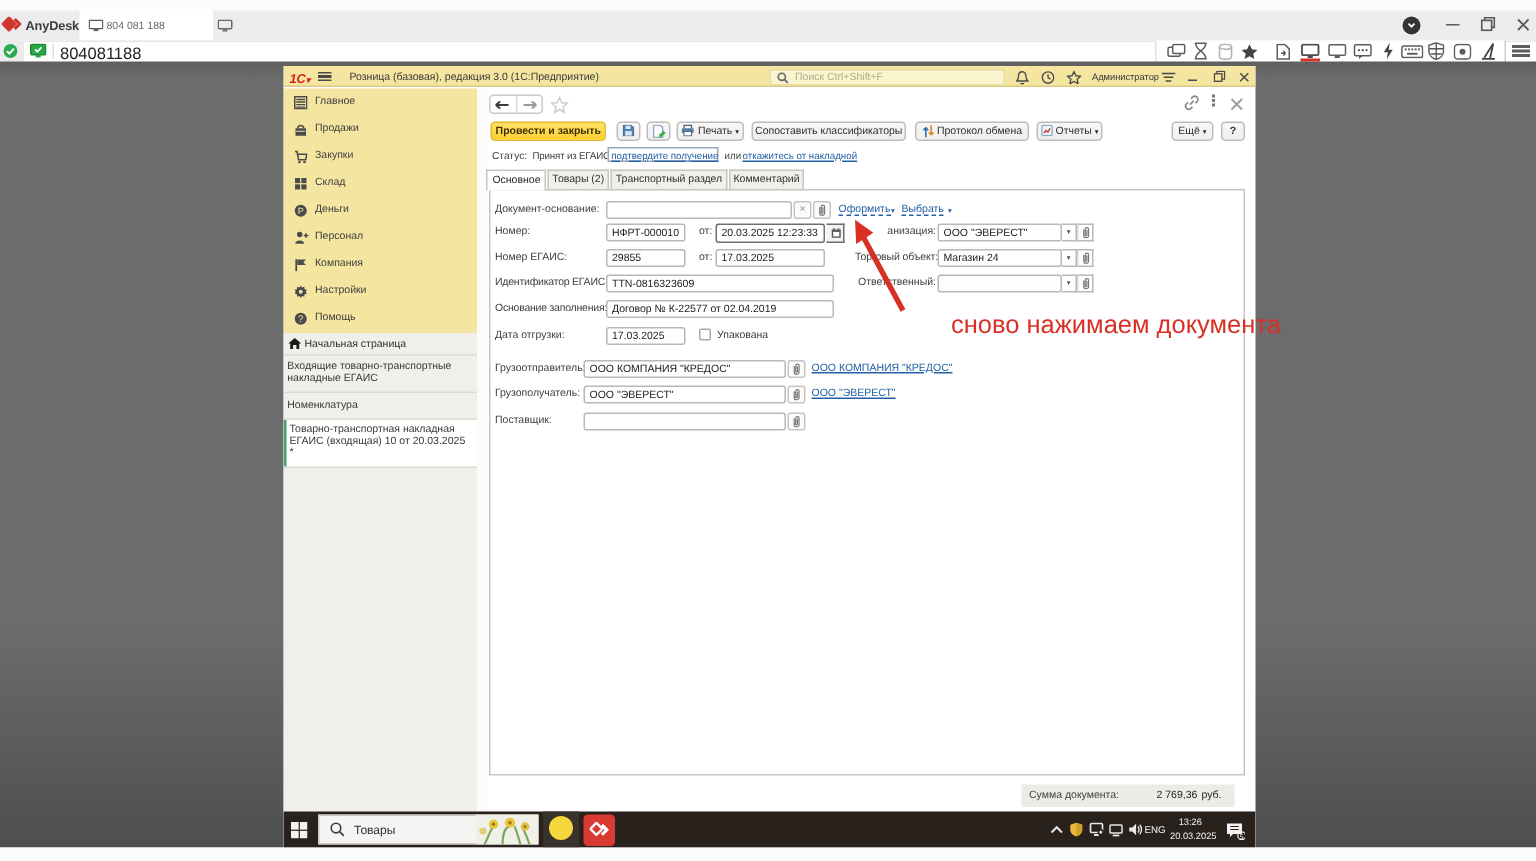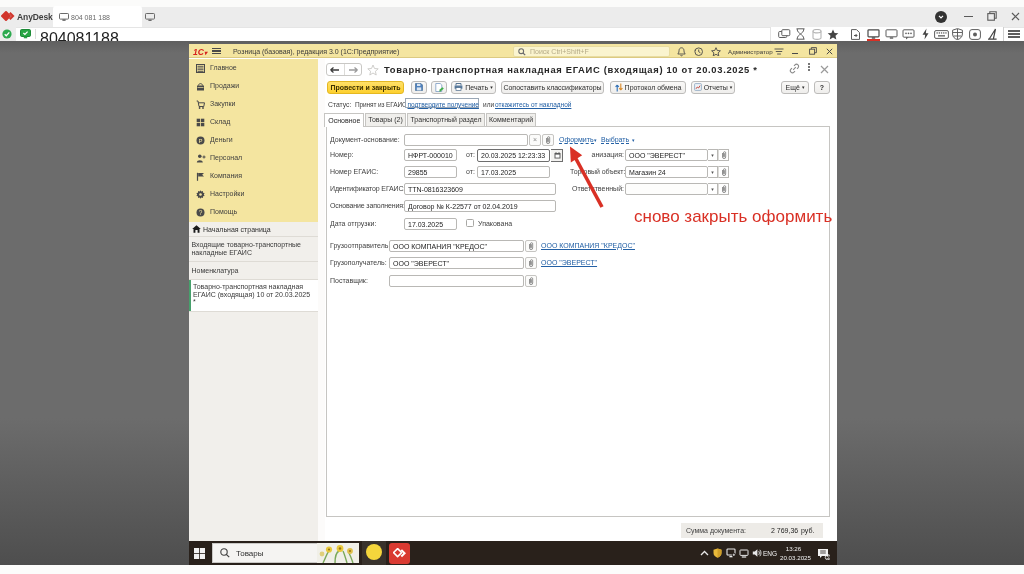--- a/index.html
+++ b/index.html
@@ -51,21 +51,21 @@
 <svg class="a" style="left:2px;top:29px;" width="10" height="10" viewBox="0 0 10 10">
     <circle cx="5" cy="5" r="4.6" fill="#2daa4f"></circle>
     <path d="M2.7 5.2 L4.3 6.8 L7.3 3.4" fill="none" stroke="#fff" stroke-width="1.3"></path>
   </svg>
 <svg class="a" style="left:20px;top:29px;" width="11" height="10" viewBox="0 0 11 10">
     <rect x="0.5" y="0.5" width="10" height="7" rx="1.2" fill="#28a745" stroke="#1d8a37"></rect>
     <path d="M3.4 4 L4.9 5.5 L7.6 2.6" fill="none" stroke="#fff" stroke-width="1.2"></path>
     <rect x="3.8" y="7.7" width="3.4" height="1.6" fill="#28a745"></rect>
   </svg>
 <div class="a" style="left:34.5px;top:29px;width:1px;height:10px;background:#ddd;"></div>
-<div class="a" style="left:40px;top:29.5px;font-size:16px;color:#1f1f1f;">804081188</div>
+<div class="a" style="left:40px;top:29.5px;font-size:11px;color:#1f1f1f;">804081188</div>
 
 <div class="a" style="left:770px;top:27px;width:234px;height:14px;background:#fff;border-left:1px solid #e2e2e2;border-right:1px solid #cfcfcf;"></div>
 <svg class="a" style="left:778px;top:28.5px;" width="13" height="11" viewBox="0 0 13 11">
     <rect x="0.7" y="2.5" width="8" height="6" rx="1" fill="none" stroke="#5d5d5d" stroke-width="1"></rect>
     <rect x="3.8" y="0.7" width="8" height="6" rx="1" fill="#fff" stroke="#5d5d5d" stroke-width="1"></rect>
   </svg>
 <svg class="a" style="left:795px;top:28px;" width="11" height="12" viewBox="0 0 11 12">
     <path d="M1.5 0.8 H9.5 M1.5 11.2 H9.5 M2.2 1 C2.2 4 4.4 5 5.5 6 C4.4 7 2.2 8 2.2 11 M8.8 1 C8.8 4 6.6 5 5.5 6 C6.6 7 8.8 8 8.8 11" fill="none" stroke="#5d5d5d" stroke-width="1"></path>
   </svg>
 <svg class="a" style="left:812px;top:28.5px;" width="10" height="11" viewBox="0 0 10 11">
@@ -241,21 +241,20 @@
   <div class="a" style="left:155px;top:20px;width:1px;height:10.5px;background:#dcdbd8;"></div>
   <svg class="a" style="left:141px;top:22.5px;" width="10" height="6" viewBox="0 0 10 6">
       <path d="M0.5 3 H9 M0.5 3 L3.5 0.6 M0.5 3 L3.5 5.4" stroke="#3a3a3a" stroke-width="1.3" fill="none"></path>
     </svg>
   <svg class="a" style="left:159px;top:22.5px;" width="10" height="6" viewBox="0 0 10 6">
       <path d="M1 3 H9.5 M9.5 3 L6.5 0.6 M9.5 3 L6.5 5.4" stroke="#9a9a9a" stroke-width="1.3" fill="none"></path>
     </svg>
   <svg class="a" style="left:178px;top:19.5px;" width="12" height="12" viewBox="0 0 12 12">
       <path d="M6 1 L7.5 4.5 L11.2 4.8 L8.4 7.3 L9.2 11 L6 9 L2.8 11 L3.6 7.3 L0.8 4.8 L4.5 4.5 Z" fill="none" stroke="#cfcecb" stroke-width="1"></path>
     </svg>
-  <div class="a" style="left:195px;top:19.5px;font-size:9.4px;font-weight:bold;color:#262626;white-space:nowrap;letter-spacing:0.68px;">Товарно-транспортная накладная ЕГАИС (входящая) 10 от 20.03.2025 *</div>
   <svg class="a" style="left:600px;top:19px;" width="11" height="11" viewBox="0 0 11 11">
       <path d="M4.2 6.8 L6.8 4.2 M3 5.2 L2 6.2 A2.1 2.1 0 0 0 5 9.2 L6 8.2 M8 5.8 L9 4.8 A2.1 2.1 0 0 0 6 1.8 L5 2.8" fill="none" stroke="#8a8a8a" stroke-width="1.1"></path>
     </svg>
   <div class="a" style="left:619px;top:19px;width:2px;height:2px;background:#777;box-shadow:0 3px 0 #777, 0 6px 0 #777;"></div>
   <svg class="a" style="left:631px;top:20.5px;" width="9" height="9" viewBox="0 0 9 9">
       <path d="M1 1 L8 8 M8 1 L1 8" stroke="#9a9a9a" stroke-width="1.2"></path>
     </svg>
 
   <div class="a" style="left:138px;top:36.5px;width:77px;height:13px;background:linear-gradient(#ffe069,#fdd02e);border:1px solid #e4b822;border-radius:3px;font-size:7px;font-weight:bold;color:#3c3000;display:flex;align-items:center;justify-content:center;">Провести и закрыть</div>
   <div class="btn" style="left:222px;top:36.5px;width:16px;height:13px;"></div>
@@ -460,13 +459,13 @@
       <path d="M3.2 3 H8.8 M3.2 5 H8.8" stroke="#241d19" stroke-width="0.8"></path>
       <circle cx="10.8" cy="9.2" r="2.6" fill="none" stroke="#f2f2f2" stroke-width="0.8"></circle>
       <text x="10.8" y="11" font-size="4.6" fill="#f2f2f2" text-anchor="middle" font-family="Liberation Sans">5</text>
     </svg>
 </div>
 
 <svg class="a" style="left:560px;top:140px;" width="50" height="72" viewBox="0 0 50 72">
   <path d="M42 67 L15 17" stroke="#d93025" stroke-width="3.6" fill="none"></path>
   <path d="M10 6.5 L22.2 15.2 L10.8 22.6 Z" fill="#d93025"></path>
 </svg>
-<div class="a" style="left:634px;top:207px;font-size:17px;color:#d93025;white-space:nowrap;">сново закрыть оформить</div>
+<div class="a" style="left:634px;top:207px;font-size:17px;color:#d93025;white-space:nowrap;">сново нажимаем документа</div>
 
 </body></html>

